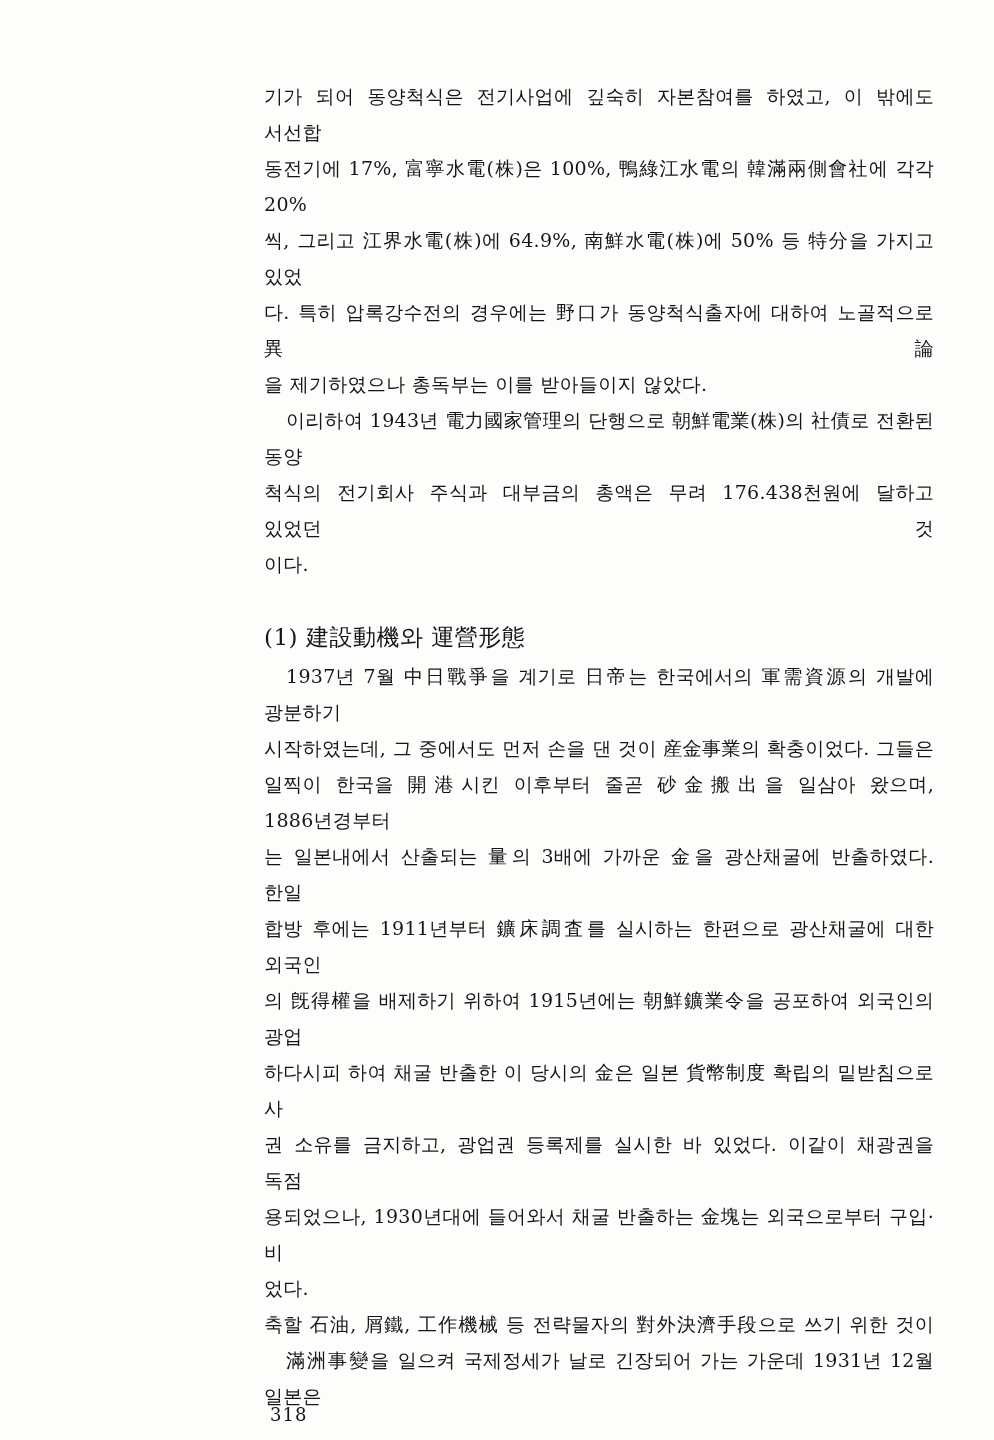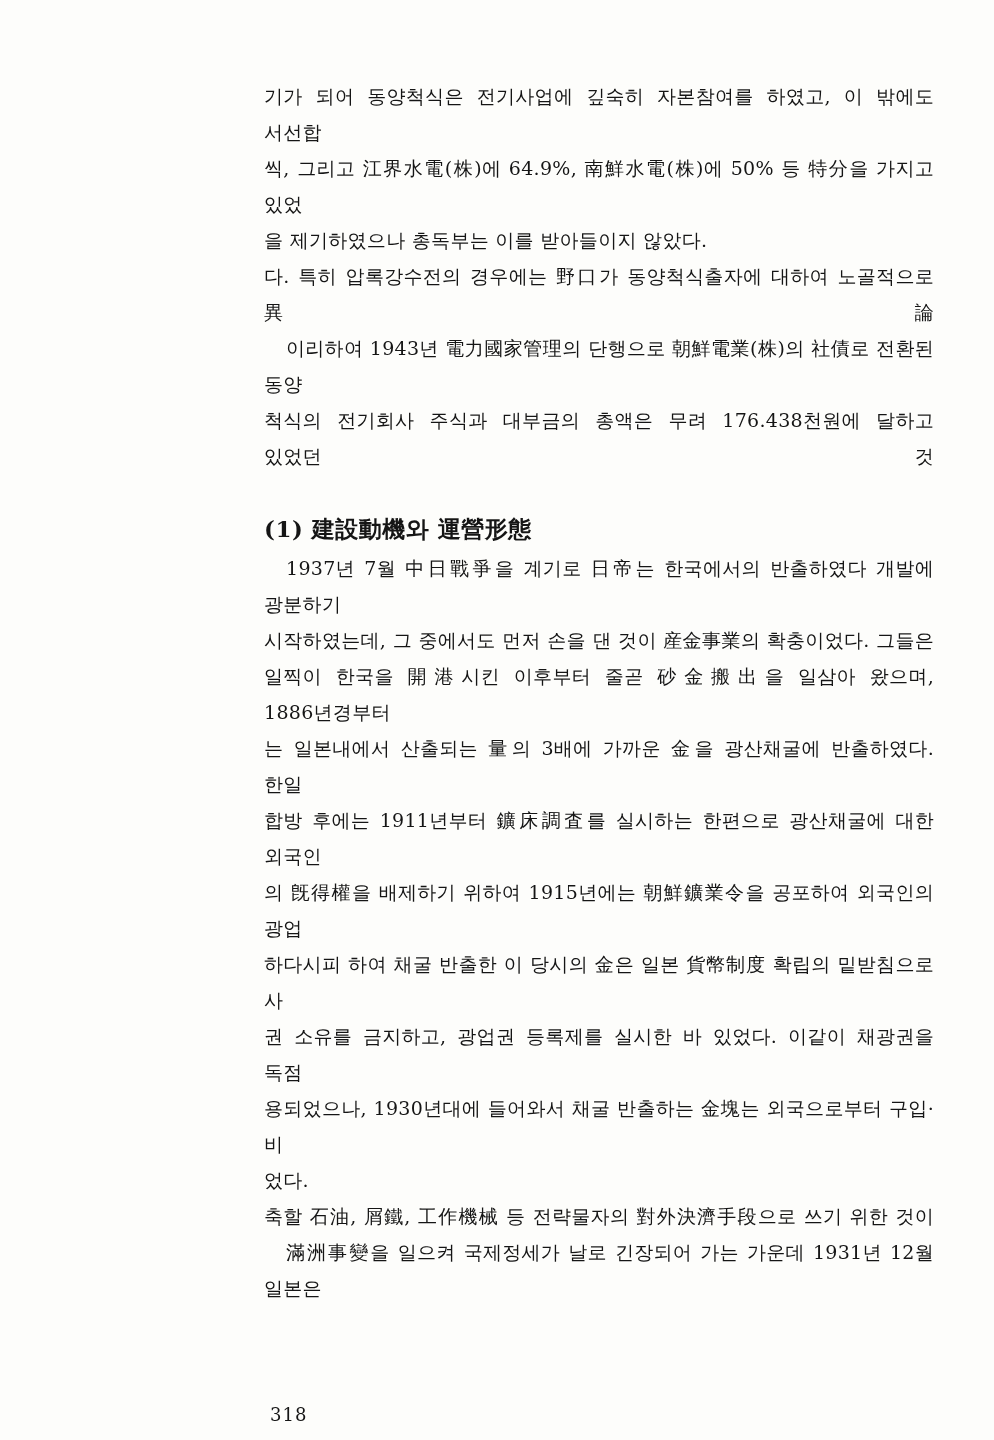--- a/index.html
+++ b/index.html
@@ -32,51 +32,53 @@
   .line.indent { text-indent: 22px; }
   .h1 {
     font-size: 26px;
     font-weight: bold;
     line-height: 40px;
     letter-spacing: 1px;
     margin: 30px 0 0 0;
   }
   .h2 {
     font-size: 23px;
-    font-weight: bold;
+    font-weight: normal;
     line-height: 38px;
     letter-spacing: 0.5px;
     margin: 36px 0 2px 0;
   }
   .page-number {
     position: absolute;
     left: 270px;
     top: 1404px;
     font-size: 18px;
     letter-spacing: 1px;
   }
 </style>
 </head>
 <body>
 
 <div class="page">
   <div class="text-block">
       <div class="para">
         <div class="line">기가 되어 동양척식은 전기사업에 깊숙히 자본참여를 하였고, 이 밖에도 서선합</div>
+        <div class="line">동전기에 17%, 富寧水電(株)은 100%, 鴨綠江水電의 韓滿兩側會社에 각각 20%</div>
         <div class="line">씩, 그리고 江界水電(株)에 64.9%, 南鮮水電(株)에 50% 등 特分을 가지고 있었</div>
+        <div class="line">다. 특히 압록강수전의 경우에는 野口가 동양척식출자에 대하여 노골적으로 異論</div>
         <div class="line lastline">을 제기하였으나 총독부는 이를 받아들이지 않았다.</div>
-        <div class="line">다. 특히 압록강수전의 경우에는 野口가 동양척식출자에 대하여 노골적으로 異論</div>
       </div>
       <div class="para">
         <div class="line indent">이리하여 1943년 電力國家管理의 단행으로 朝鮮電業(株)의 社債로 전환된 동양</div>
         <div class="line">척식의 전기회사 주식과 대부금의 총액은 무려 176.438천원에 달하고 있었던 것</div>
+        <div class="line lastline">이다.</div>
       </div>
       <div class="h2">(1) 建設動機와 運營形態</div>
       <div class="para">
-        <div class="line indent">1937년 7월 中日戰爭을 계기로 日帝는 한국에서의 반출하였다 개발에 광분하기</div>
+        <div class="line indent">1937년 7월 中日戰爭을 계기로 日帝는 한국에서의 軍需資源의 개발에 광분하기</div>
         <div class="line">시작하였는데, 그 중에서도 먼저 손을 댄 것이 産金事業의 확충이었다. 그들은</div>
         <div class="line">일찍이 한국을 開港시킨 이후부터 줄곧 砂金搬出을 일삼아 왔으며, 1886년경부터</div>
         <div class="line">는 일본내에서 산출되는 量의 3배에 가까운 金을 광산채굴에 반출하였다. 한일</div>
         <div class="line">합방 후에는 1911년부터 鑛床調査를 실시하는 한편으로 광산채굴에 대한 외국인</div>
         <div class="line">의 旣得權을 배제하기 위하여 1915년에는 朝鮮鑛業令을 공포하여 외국인의 광업</div>
         <div class="line">하다시피 하여 채굴 반출한 이 당시의 金은 일본 貨幣制度 확립의 밑받침으로 사</div>
         <div class="line">권 소유를 금지하고, 광업권 등록제를 실시한 바 있었다. 이같이 채광권을 독점</div>
         <div class="line">용되었으나, 1930년대에 들어와서 채굴 반출하는 金塊는 외국으로부터 구입·비</div>
         <div class="line lastline">었다.</div>
         <div class="line">축할 石油, 屑鐵, 工作機械 등 전략물자의 對外決濟手段으로 쓰기 위한 것이</div>

